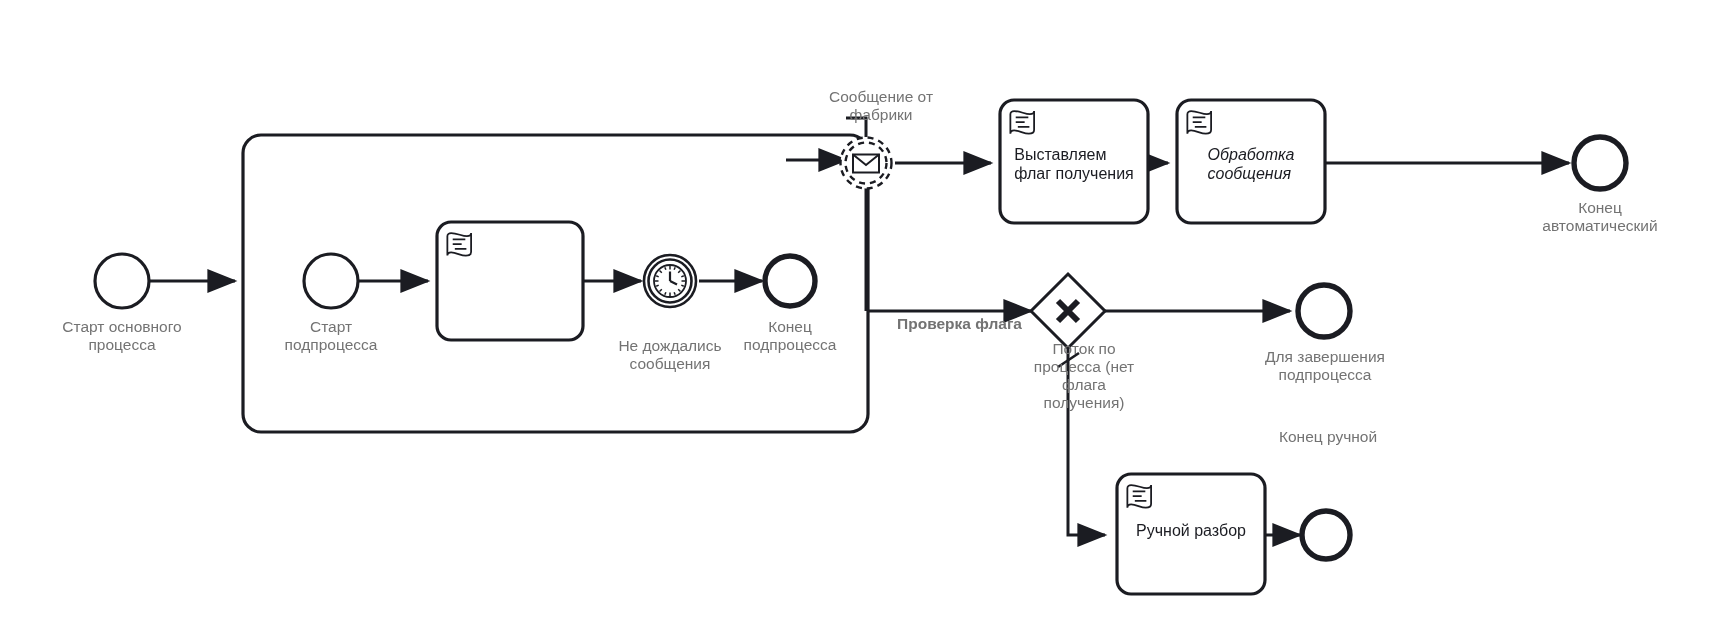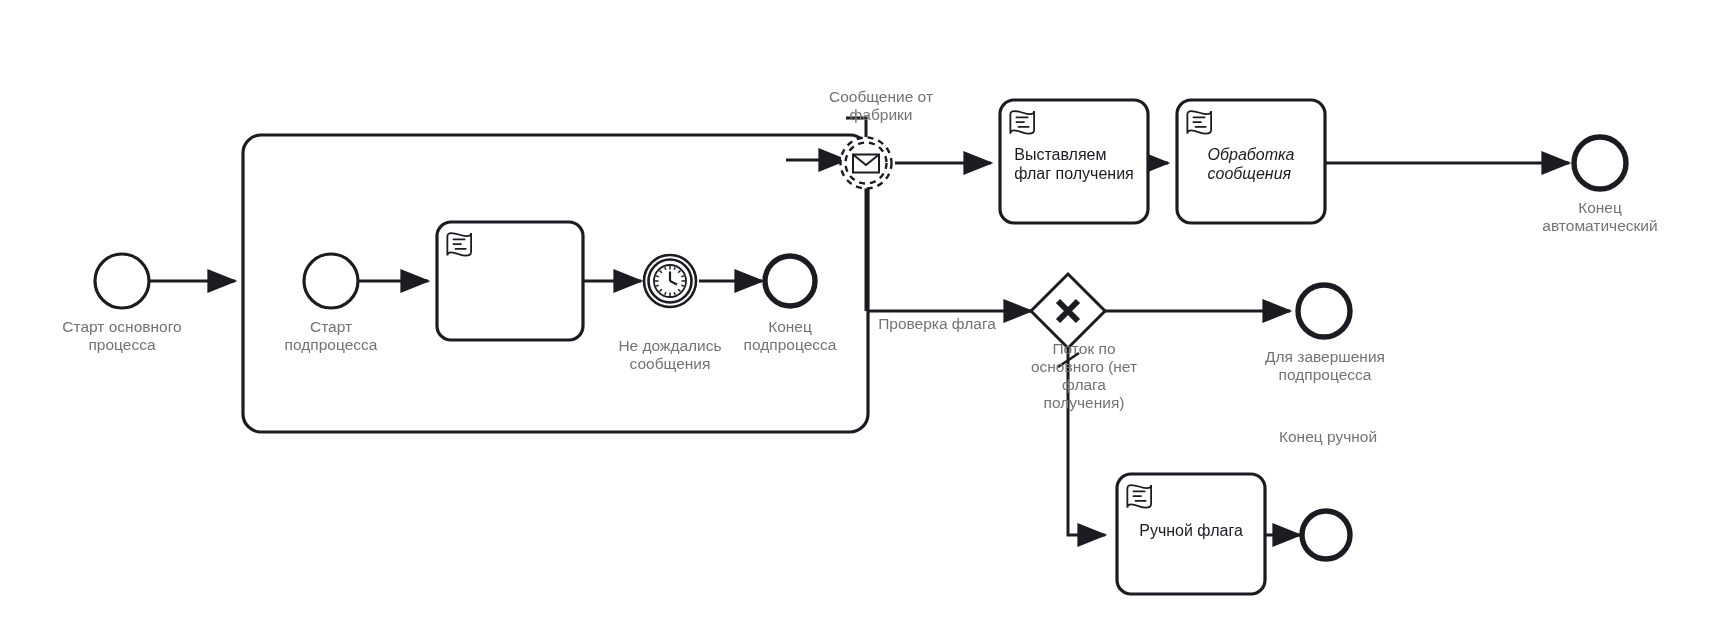--- a/index.html
+++ b/index.html
@@ -154,27 +154,27 @@
 
   <div class="nodetext" style="left:1000px;top:115px;width:148px;height:98px;">Выставляем
 флаг получения</div>
 
   <div class="nodetext" style="left:1177px;top:115px;width:148px;height:98px;font-style:italic;">Обработка
 сообщения</div>
 
   <div class="lbl" style="left:1514px;top:199px;width:172px;">Конец
 автоматический</div>
 
-  <div class="lbl" style="left:852px;top:315px;width:170px;text-align:center;">Проверка флага</div>
+  <div class="lbl" style="left:852px;top:315px;width:170px;text-align:right;font-weight:bold;">Проверка флага</div>
 
   <div class="lbl" style="left:1002px;top:340px;width:164px;">Поток по
-основного (нет
+процесса (нет
 флага
 получения)</div>
 
   <div class="lbl" style="left:1240px;top:348px;width:170px;">Для завершения
 подпроцесса</div>
 
-  <div class="nodetext" style="left:1117px;top:500px;width:148px;height:60px;">Ручной флага</div>
+  <div class="nodetext" style="left:1117px;top:500px;width:148px;height:60px;">Ручной разбор</div>
 
   <div class="lbl" style="left:1240px;top:428px;width:176px;text-align:center;">Конец ручной</div>
 
 </div>
 
 </body></html>

